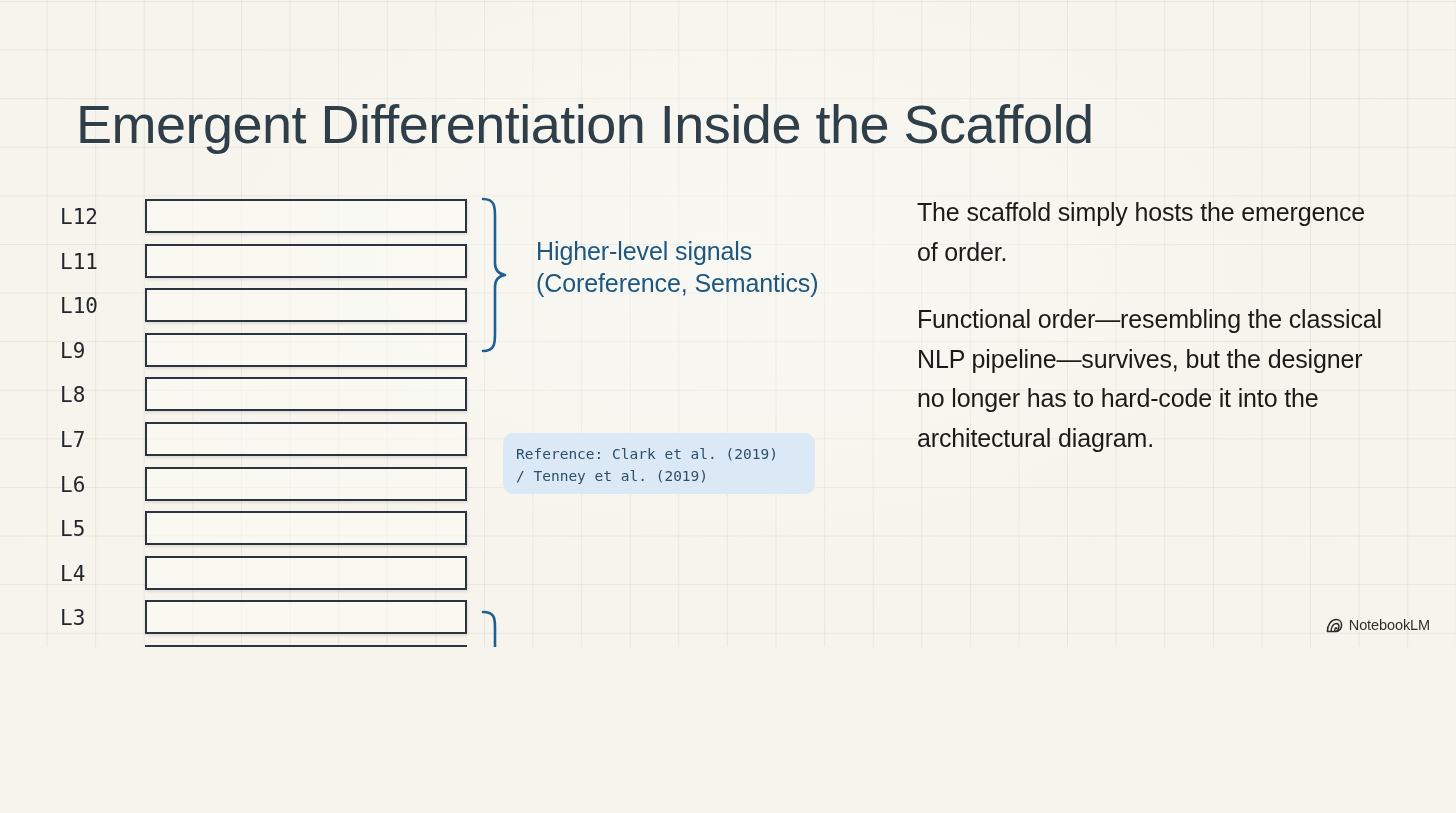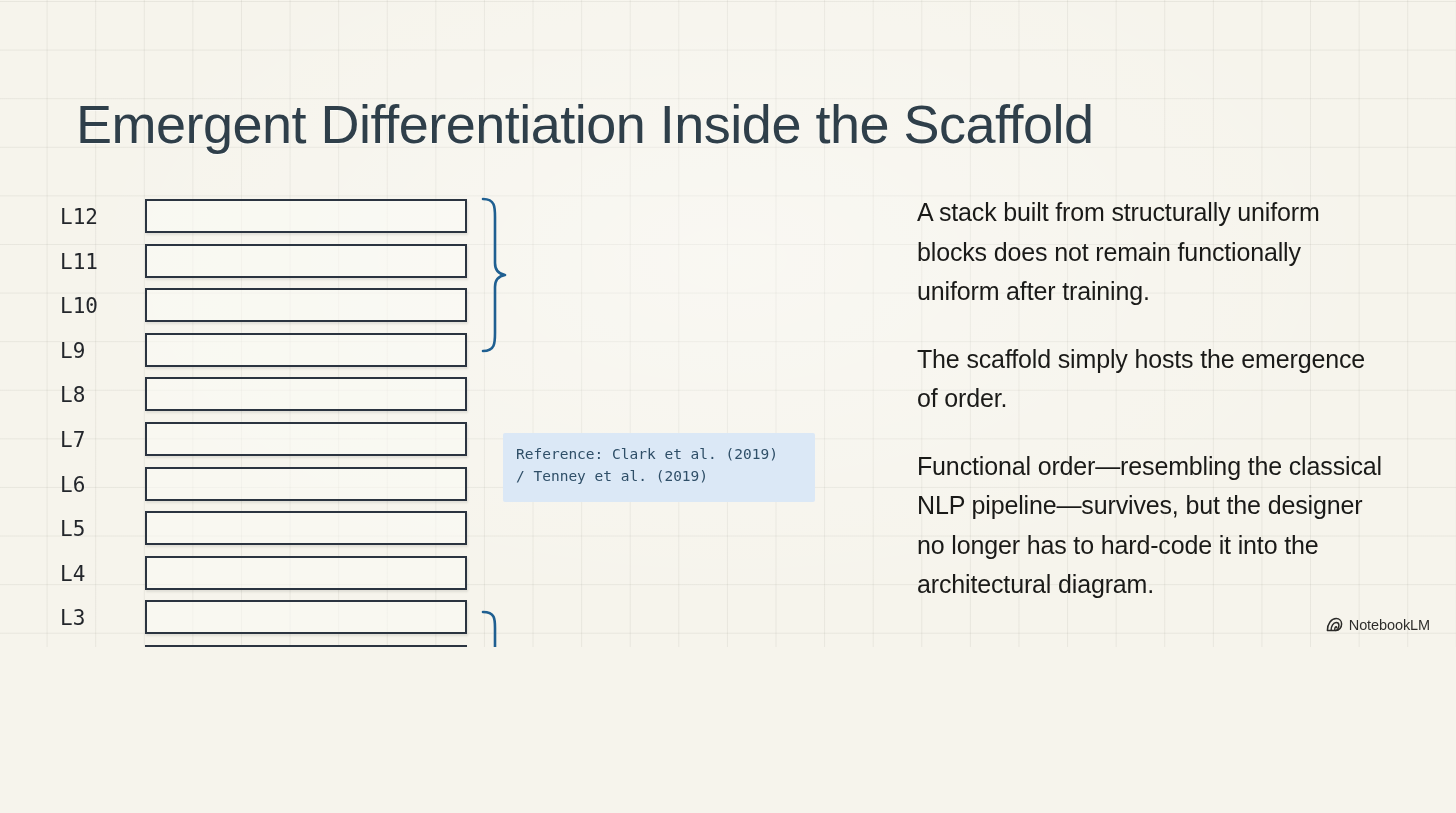--- a/index.html
+++ b/index.html
@@ -112,24 +112,24 @@
     white-space: pre-line;
     text-shadow: 0 1px 0 rgba(255,255,255,0.4);
   }
 
   
   #reference-box {
     position: absolute;
     left: 503px;
     top: 433px;
     width: 312px;
-    padding: 10px 13px 14px 13px;
+    padding: 10px 13px 6px 13px;
     box-sizing: border-box;
     background: #dbe8f6;
-    border-radius: 2px;
+    border-radius: 10px;
     font-family: "DejaVu Sans Mono", "Liberation Mono", monospace;
     font-size: 14.5px;
     line-height: 1.55;
     color: #2f4f68;
     white-space: pre-line;
   }
 
   
   #prose-column {
     position: absolute;
@@ -147,21 +147,21 @@
   .prose-para:last-child {
     margin-bottom: 0;
   }
 
   
   #watermark {
     position: absolute;
     right: 26px;
     bottom: 14px;
     display: flex;
-    align-items: flex-start;
+    align-items: flex-end;
     gap: 6px;
     opacity: 0.92;
   }
   #watermark-label {
     font-size: 14.5px;
     color: #1b1b19;
     letter-spacing: -0.1px;
   }
   #notebooklm-icon {
     display: block;
@@ -223,30 +223,31 @@
       </div>
       <div class="layer-row" style="top: 689.6px;">
         <div class="layer-label">L1</div>
         <div class="layer-box"></div>
       </div>
     </div>
 
   <svg class="brace" id="brace-upper" style="left:481px; top:197px;" width="34" height="156" viewBox="0 0 34 156">
     <path d="M2,2 C14,2 14,10 14,20 L14,66 C14,74 18,77 24,78 C18,79 14,82 14,90 L14,136 C14,146 14,154 2,154"></path>
   </svg>
+  <div class="brace-label" id="label-higher-level" style="left:536px; top:235px;">Higher-level signals
+(Coreference, Semantics)</div>
 
   <svg class="brace" id="brace-lower" style="left:481px; top:610px;" width="34" height="122" viewBox="0 0 34 122">
     <path d="M2,2 C14,2 14,9 14,18 L14,50 C14,57 18,60 24,61 C18,62 14,65 14,72 L14,104 C14,113 14,120 2,120"></path>
   </svg>
 
   <div id="reference-box">Reference: Clark et al. (2019)
 / Tenney et al. (2019)</div>
 
   <div id="prose-column">
-    <p class="prose-para">A stack built from structurally uniform blocks does not remain functionally uniform after training.</p>
     <p class="prose-para">The scaffold simply hosts the emergence of order.</p>
     <p class="prose-para">Functional order—resembling the classical NLP pipeline—survives, but the designer no longer has to hard-code it into the architectural diagram.</p>
   </div>
 
   <div id="watermark">
     <svg id="notebooklm-icon" width="17" height="15" viewBox="0 0 17 15">
       <path d="M1.4,13.4 C1.4,6.6 5.4,1.6 10.2,1.6 C13.6,1.6 15.6,4.1 15.6,7.0 C15.6,10.3 13.2,13.4 10.0,13.4 Z" fill="none" stroke="#1b1b19" stroke-width="1.5" stroke-linejoin="round"></path>
       <path d="M5.1,13.4 C5.1,9.0 7.3,5.6 10.2,5.6 C11.9,5.6 12.9,6.9 12.9,8.3 C12.9,10.8 11.4,13.4 9.6,13.4" fill="none" stroke="#1b1b19" stroke-width="1.5" stroke-linejoin="round"></path>
       <path d="M8.7,13.4 C8.7,11.4 9.3,9.8 10.2,9.8 C10.6,9.8 10.8,10.2 10.8,10.8" fill="none" stroke="#1b1b19" stroke-width="1.4" stroke-linecap="round"></path>
     </svg>

